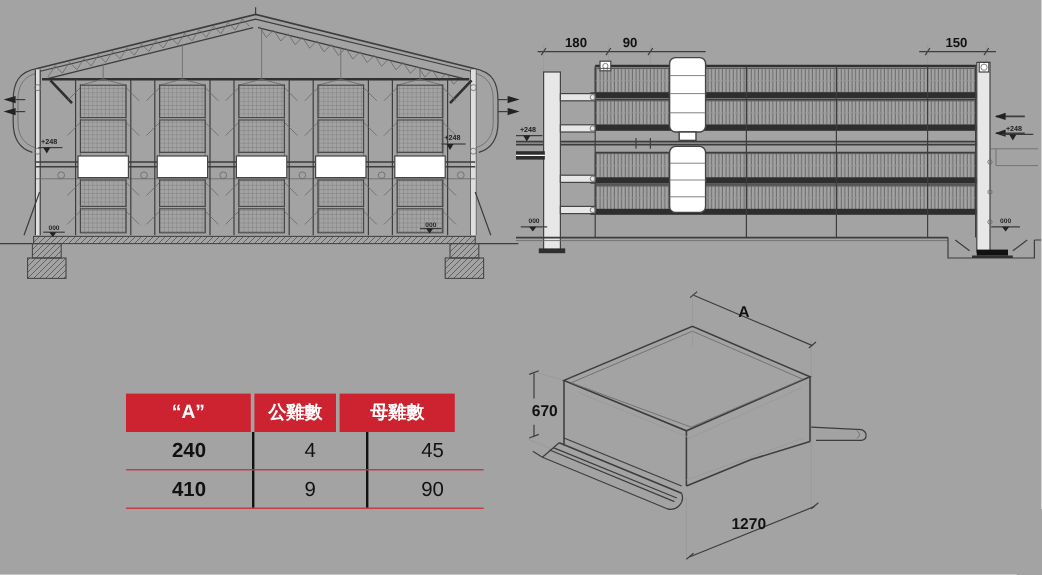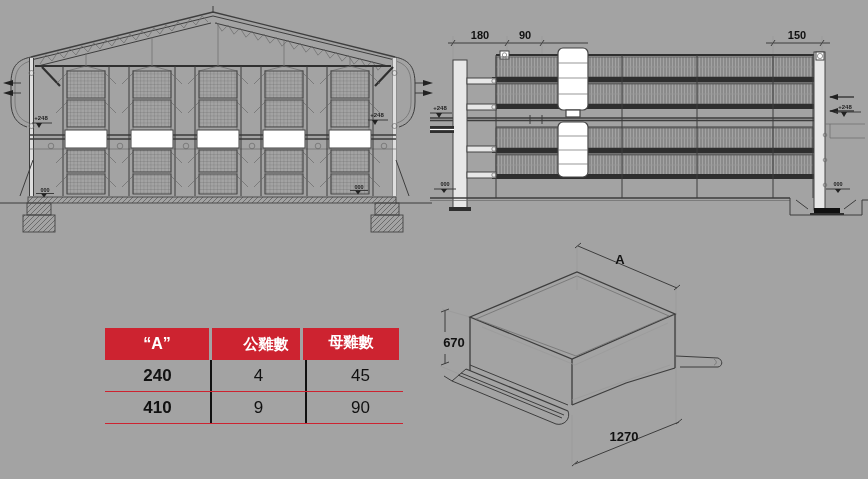--- a/index.html
+++ b/index.html
@@ -24,22 +24,22 @@
   .mark { fill:#222; stroke:none; }
   .lvl  { font-size:6px;  fill:#222; font-weight:bold; text-anchor:middle; }
   .dim  { font-size:11px; fill:#111; font-weight:bold; text-anchor:middle; }
   .dimiso{ font-size:13px; fill:#111; font-weight:bold; text-anchor:middle; }
   
   .spec-table { position:absolute; left:105px; top:328px; width:298px; }
   .thead { display:flex; column-gap:3px; }
   .th { background:#cd2330; color:#fff; font-weight:bold; text-align:center;
         height:32px; line-height:32px; font-size:15px; }
   .th.h1 { width:104px; font-size:16px; }
-  .th.h2 { width:68px;padding-left:20px; }
-  .th.h3 { width:96px;font-family:Liberation Mono, monospace; }
+  .th.h2 { width:68px; }
+  .th.h3 { width:96px; }
   .trow { display:flex; border-bottom:1.5px solid #cd2330;align-items:flex-end; }
   .td { box-sizing:border-box; height:31px; line-height:31px; text-align:center;
         font-size:17px; color:#111; }
   .td.c1 { width:107px; font-weight:bold; border-right:2px solid #111; }
   .td.c2 { width:95px;  border-right:2px solid #111; }
   .td.c3 { width:96px;padding-left:11px; }
 </style>
 </head>
 <body>
 

